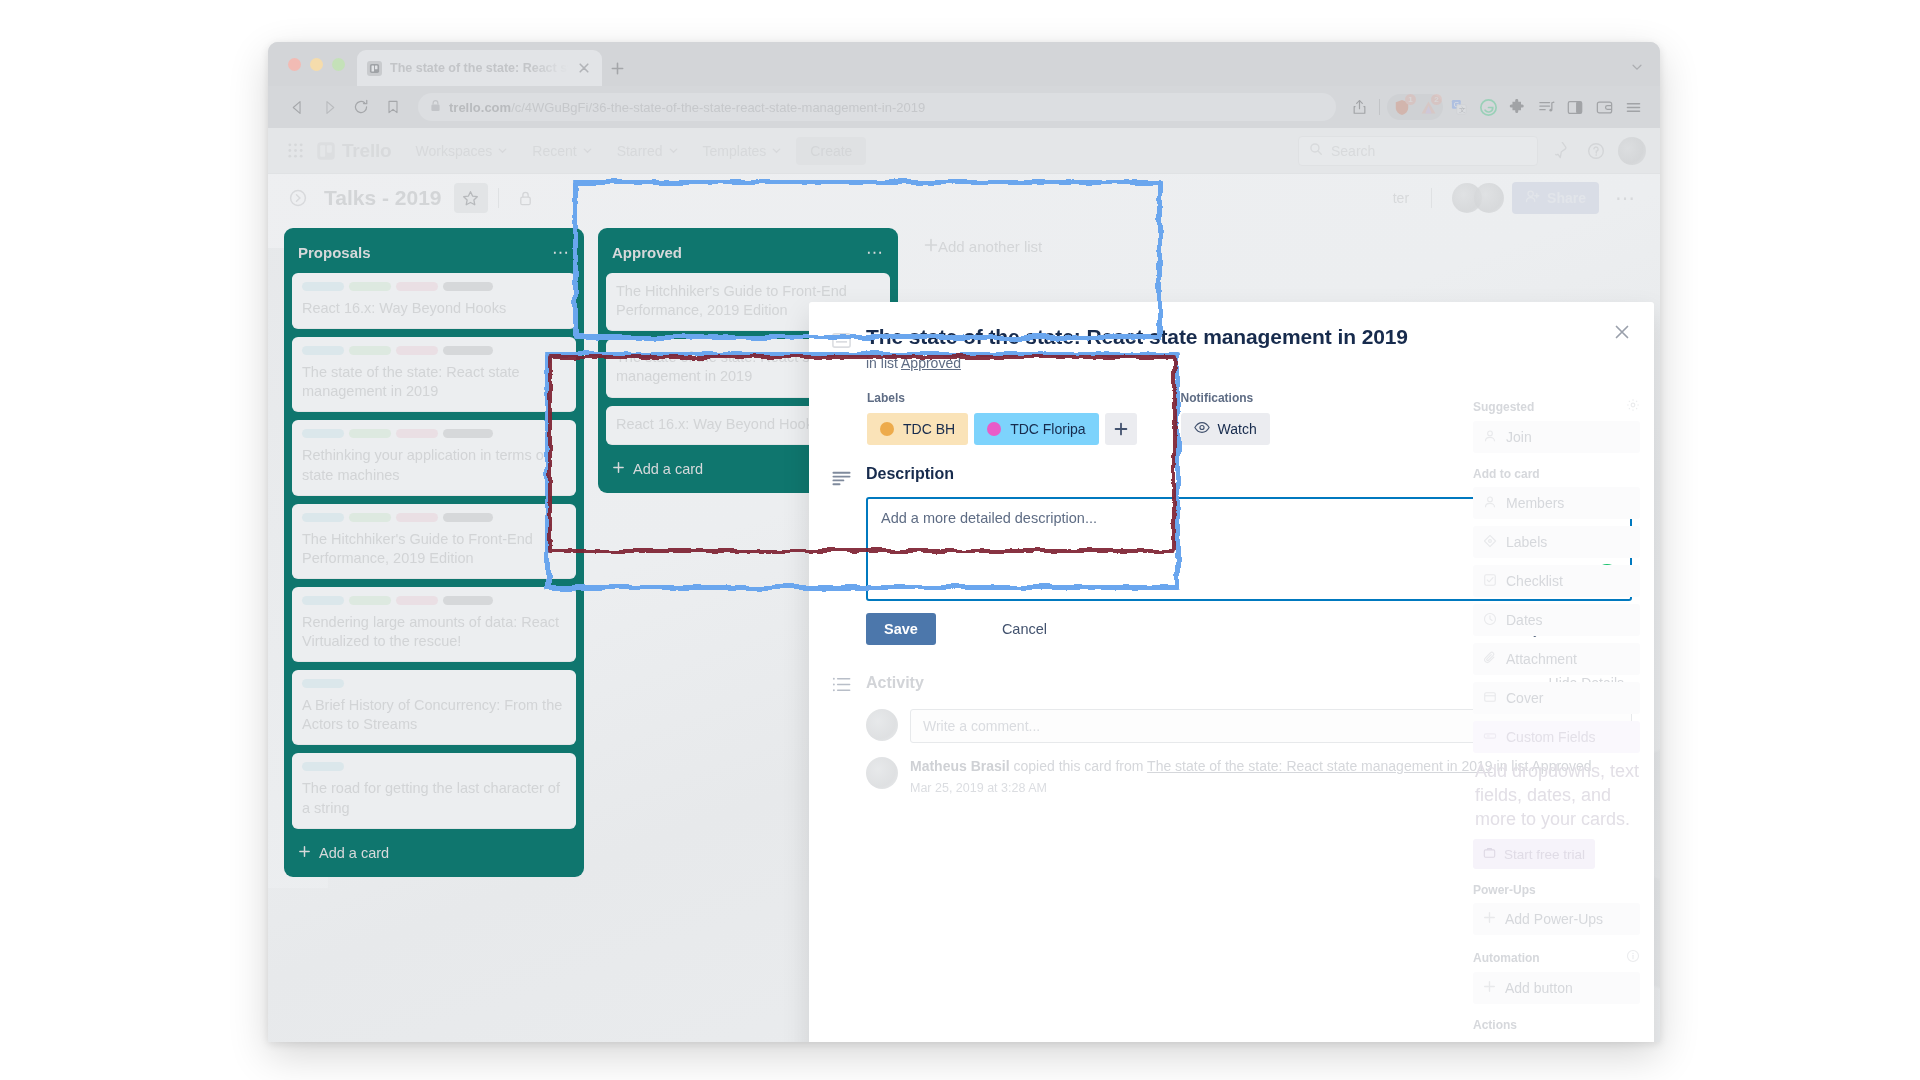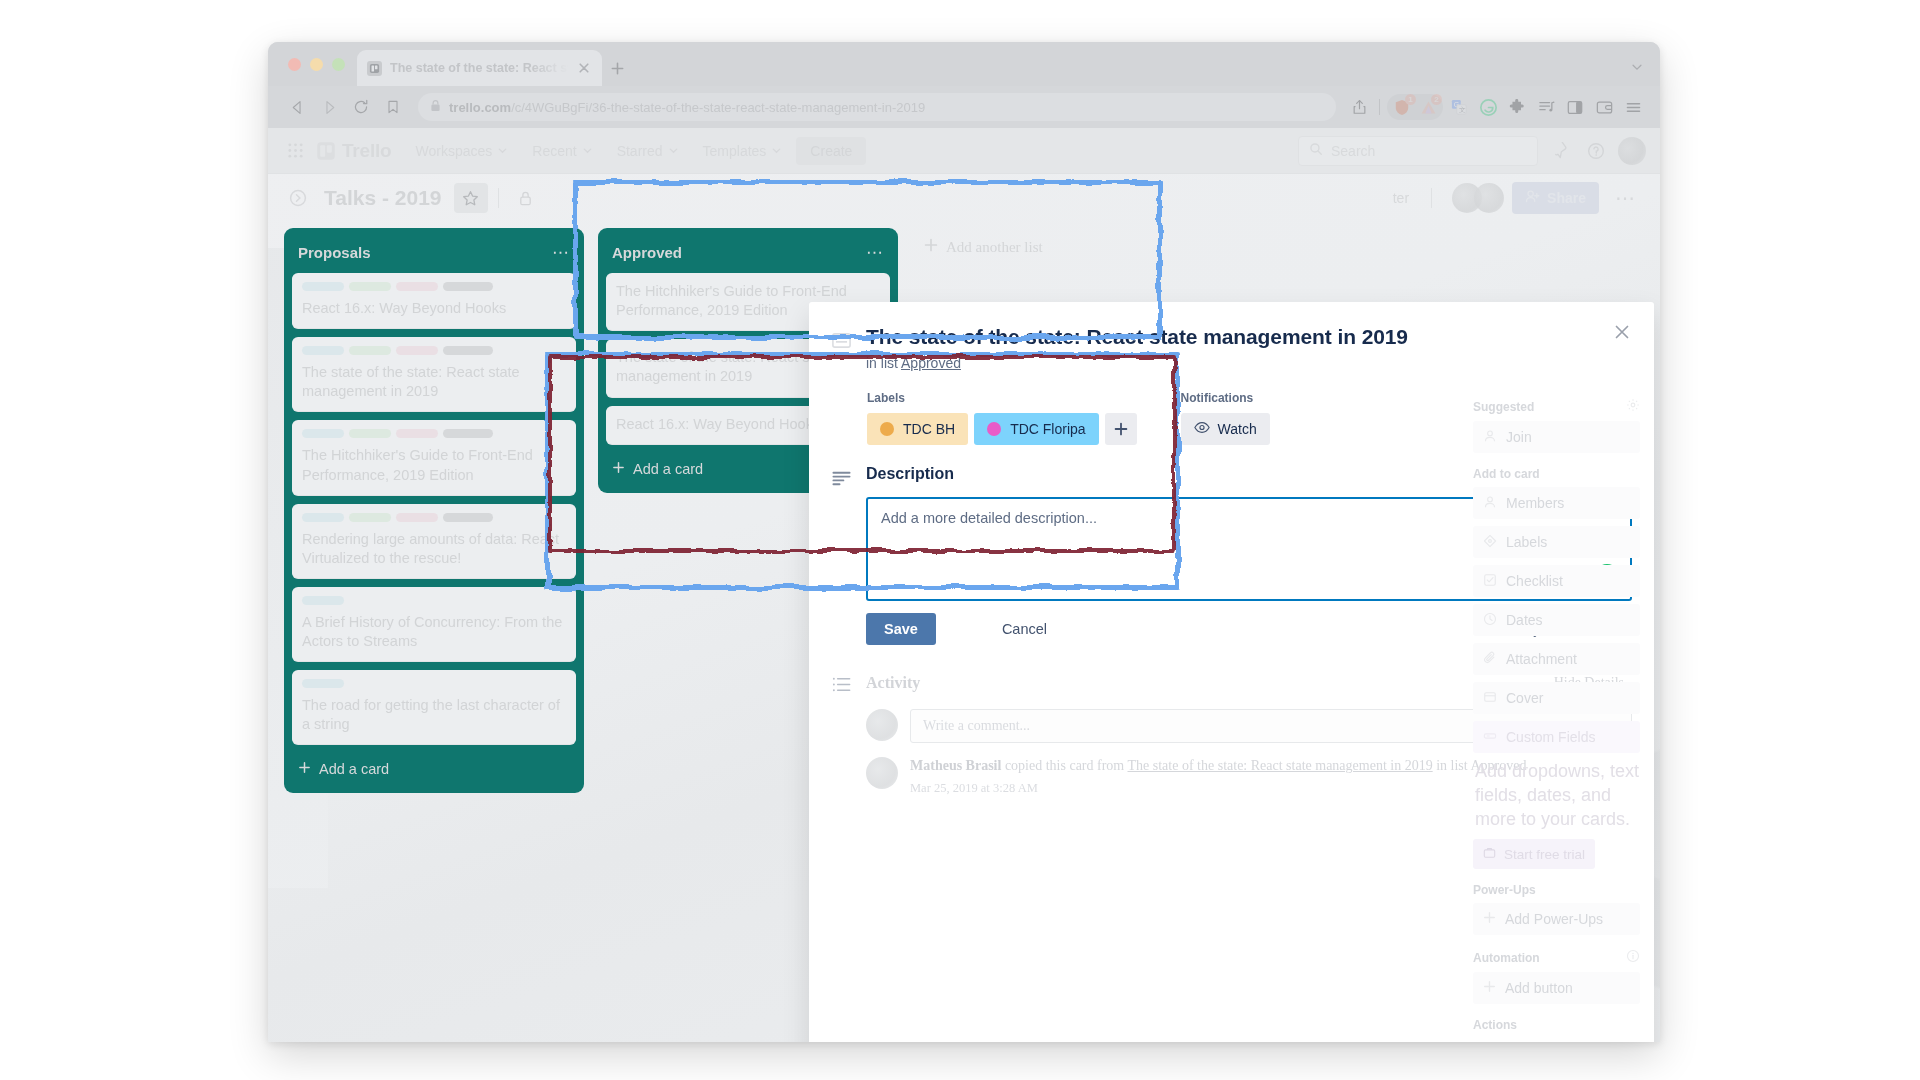--- a/index.html
+++ b/index.html
@@ -186,23 +186,23 @@
     margin-bottom:9px; box-shadow:0 1px 0 #e2e4e6;
   }
   .card-labels{display:flex;gap:5px;margin-bottom:8px;}
   .lbl{height:9px;border-radius:5px;}
   .lbl.w1{width:42px;} .lbl.w2{width:42px;} .lbl.w3{width:42px;} .lbl.w4{width:50px;}
   .lbl.c-sky{background:#dbe7eb;} .lbl.c-green{background:#dde9e0;}
   .lbl.c-pink{background:#eadfe4;} .lbl.c-grey{background:#d6d8da;}
   .card-title{font-size:14.5px;line-height:1.32;color:#d2d4d6;}
   .add-card{display:flex;align-items:center;gap:8px;padding:8px 6px;font-size:14.5px;color:#d7d9db;}
   #add-another{
-    display:flex;align-items:center;gap:8px;
+    display:flex;align-items:center;
     color:#d4d6d8;font-size:15px;padding:10px 12px;border-radius:9px;
-    align-self:flex-start; white-space:nowrap;font-family:Liberation Serif, serif;
+    align-self:flex-start; white-space:nowrap;
   }
 
   
   #card-modal{
     position:absolute; z-index:10;
     left:541px; top:174px; width:845px; height:826px;
     background:#ffffff;
     border-radius:3px;
     box-shadow:0 12px 28px rgba(0,0,0,0.12);
     overflow:hidden;
@@ -244,21 +244,21 @@
   #grammarly-icon{position:absolute;right:10px;bottom:9px;width:26px;height:26px;border-radius:50%;
     background:#15c26b;display:flex;align-items:center;justify-content:center;}
   #desc-actions{display:flex;align-items:center;margin-top:12px;gap:48px;}
   #desc-save{background:#5e81ac;background:#4c77ab;color:#fff;font-size:14.5px;font-weight:bold;border-radius:3px;padding:8px 18px;}
   #desc-cancel{font-size:14.5px;color:#42526e;margin-left:18px;}
   #desc-new-editor{margin-left:auto;font-size:14px;color:#5e6c84;text-decoration:underline;}
 
   
   #activity-block{padding:26px 22px 0 22px;display:flex;gap:14px;}
   #act-icon{flex:0 0 auto;padding-top:3px;opacity:.30;}
-  #act-body{flex:1 1 auto;font-family:Liberation Serif, serif;}
+  #act-body{flex:1 1 auto;}
   #act-head{display:flex;align-items:center;}
   #act-title{font-size:16px;font-weight:bold;color:#d2d4d8;}
   #act-hide{margin-left:auto;font-size:14px;color:#d5d7db;padding:4px 8px;border-radius:3px;}
   .act-row{display:flex;gap:12px;margin-top:14px;}
   .act-av{width:32px;height:32px;border-radius:50%;flex:0 0 auto;
     background:radial-gradient(circle at 38% 38%,#e3e5e7,#d9dbdd 62%,#e6e8ea);opacity:.85;}
   #comment-box{flex:1 1 auto;height:34px;border:1px solid #e7e9eb;border-radius:3px;
     display:flex;align-items:center;padding:0 12px;font-size:14px;color:#dadce0;background:#fdfdfd;}
   .act-text{font-size:14px;line-height:1.3;color:#d5d7db;}
   .act-text b{color:#cfd1d5;}
@@ -611,20 +611,29 @@
           <div class="card">
             <div class="card-labels">
               <span class="lbl w1 c-sky"></span>
               <span class="lbl w2 c-green"></span>
               <span class="lbl w3 c-pink"></span>
               <span class="lbl w4 c-grey"></span>
             </div>
             <div class="card-title">The state of the state: React state management in 2019</div>
           </div>
 
+          <div class="card">
+            <div class="card-labels">
+              <span class="lbl w1 c-sky"></span>
+              <span class="lbl w2 c-green"></span>
+              <span class="lbl w3 c-pink"></span>
+              <span class="lbl w4 c-grey"></span>
+            </div>
+            <div class="card-title">Rethinking your application in terms of state machines</div>
+          </div>
 
           <div class="card">
             <div class="card-labels">
               <span class="lbl w1 c-sky"></span>
               <span class="lbl w2 c-green"></span>
               <span class="lbl w3 c-pink"></span>
               <span class="lbl w4 c-grey"></span>
             </div>
             <div class="card-title">The Hitchhiker's Guide to Front-End Performance, 2019 Edition</div>
           </div>

